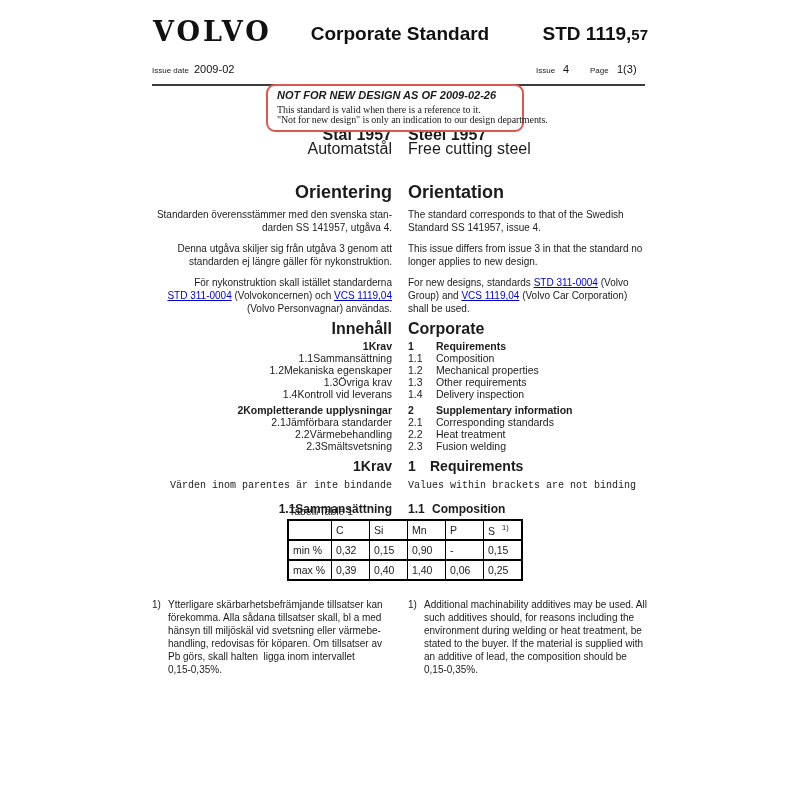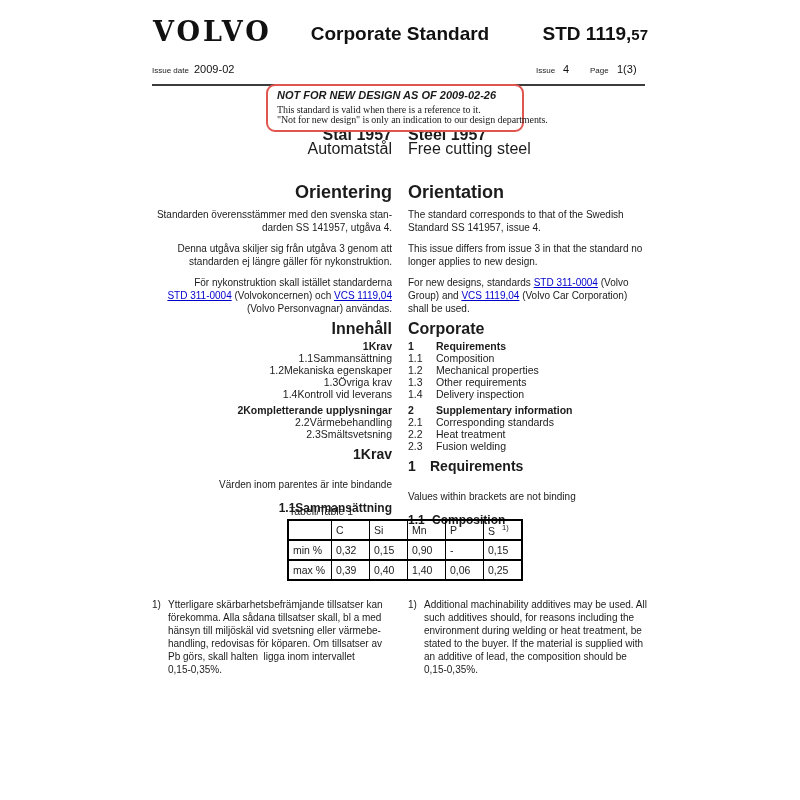--- a/index.html
+++ b/index.html
@@ -43,21 +43,21 @@
   .para { font-size:10px; line-height:13px; margin:8px 0 3px 0; white-space:pre; }
   .link { color:#0000cc; text-decoration:underline; cursor:pointer; }
   .h-contents { font-size:16px; font-weight:bold; line-height:17px; margin-top:5px; }
   .toc { margin-top:3px; }
   .toc-row { line-height:12px; font-size:10.5px; white-space:nowrap; }
   .toc-row.bold { font-weight:bold; }
   .toc-row.gap { margin-top:4px; }
   .toc-num { display:inline-block; width:28px; }
   .h1-sec { font-size:14px; font-weight:bold; line-height:16px; margin-top:6px; }
   .h1-sec .num { display:inline-block; width:22px; }
-  .note { font-size:10px; line-height:13px; margin-top:16px; white-space:pre; }
+  .note { font-size:10px; line-height:13px; margin-top:5px; white-space:pre;font-family:Liberation Mono, monospace; }
   .h3-sec { font-size:12px; font-weight:bold; line-height:14px; margin-top:8px; }
   .h3-sec .num { display:inline-block; width:24px; }
   
   .table-block { position:absolute; left:287px; top:505px; }
   .table-caption { font-size:10.5px; line-height:12px; margin:0 0 2px 2px; }
   table.comp { border-collapse:collapse; border:2px solid #000; }
   table.comp th, table.comp td {
     border:1px solid #000; border-bottom:2px solid #000;
     font-size:10.5px; font-weight:normal; text-align:left;
     padding:2px 4px; height:14px; vertical-align:middle; white-space:nowrap;
@@ -110,20 +110,21 @@
 (Volvo Personvagnar) användas.</span></p>
 
     <div class="h-contents">Innehåll</div>
     <div class="toc">
       <div class="toc-row bold"><span class="toc-num">1</span><span>Krav</span></div>
       <div class="toc-row"><span class="toc-num">1.1</span><span>Sammansättning</span></div>
       <div class="toc-row"><span class="toc-num">1.2</span><span>Mekaniska egenskaper</span></div>
       <div class="toc-row"><span class="toc-num">1.3</span><span>Övriga krav</span></div>
       <div class="toc-row"><span class="toc-num">1.4</span><span>Kontroll vid leverans</span></div>
       <div class="toc-row bold gap"><span class="toc-num">2</span><span>Kompletterande upplysningar</span></div>
+      <div class="toc-row"><span class="toc-num">2.1</span><span>Jämförbara standarder</span></div>
       <div class="toc-row"><span class="toc-num">2.2</span><span>Värmebehandling</span></div>
       <div class="toc-row"><span class="toc-num">2.3</span><span>Smältsvetsning</span></div>
     </div>
 
     <div class="h1-sec"><span class="num">1</span><span>Krav</span></div>
     <p class="note">Värden inom parentes är inte bindande</p>
     <div class="h3-sec"><span class="num">1.1</span><span>Sammansättning</span></div>
   </div>
 
   <div class="col col-right">

